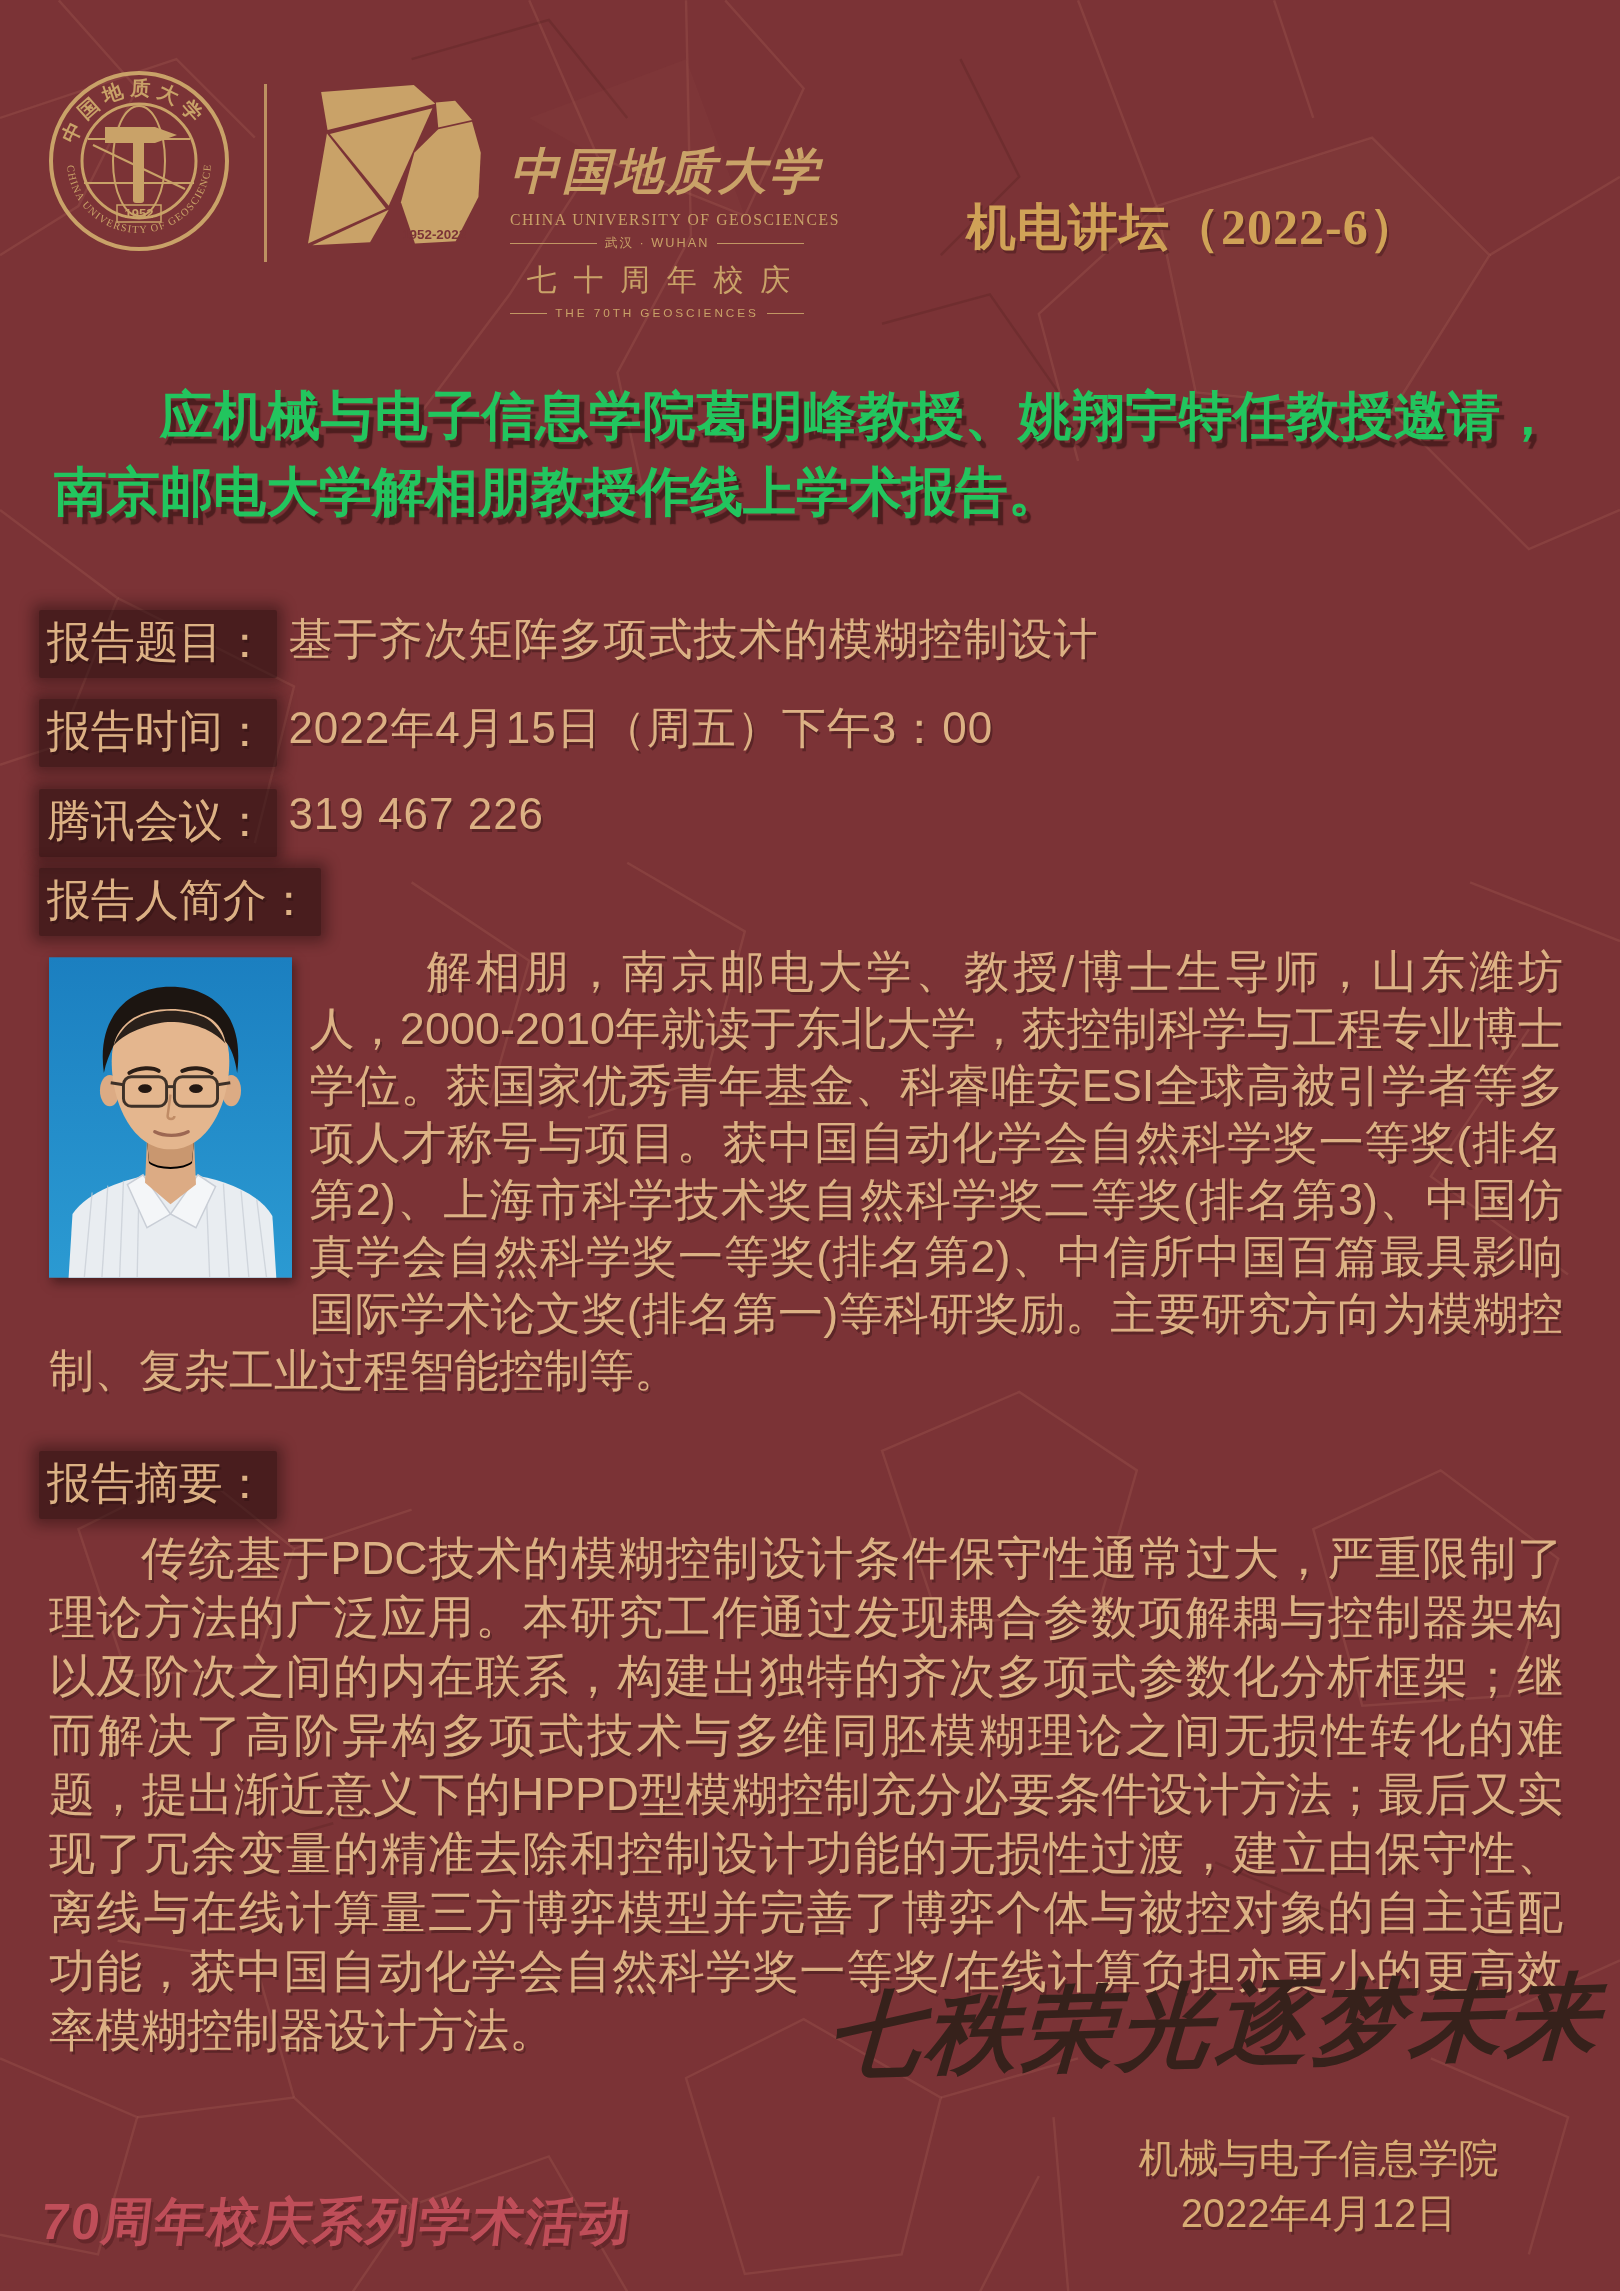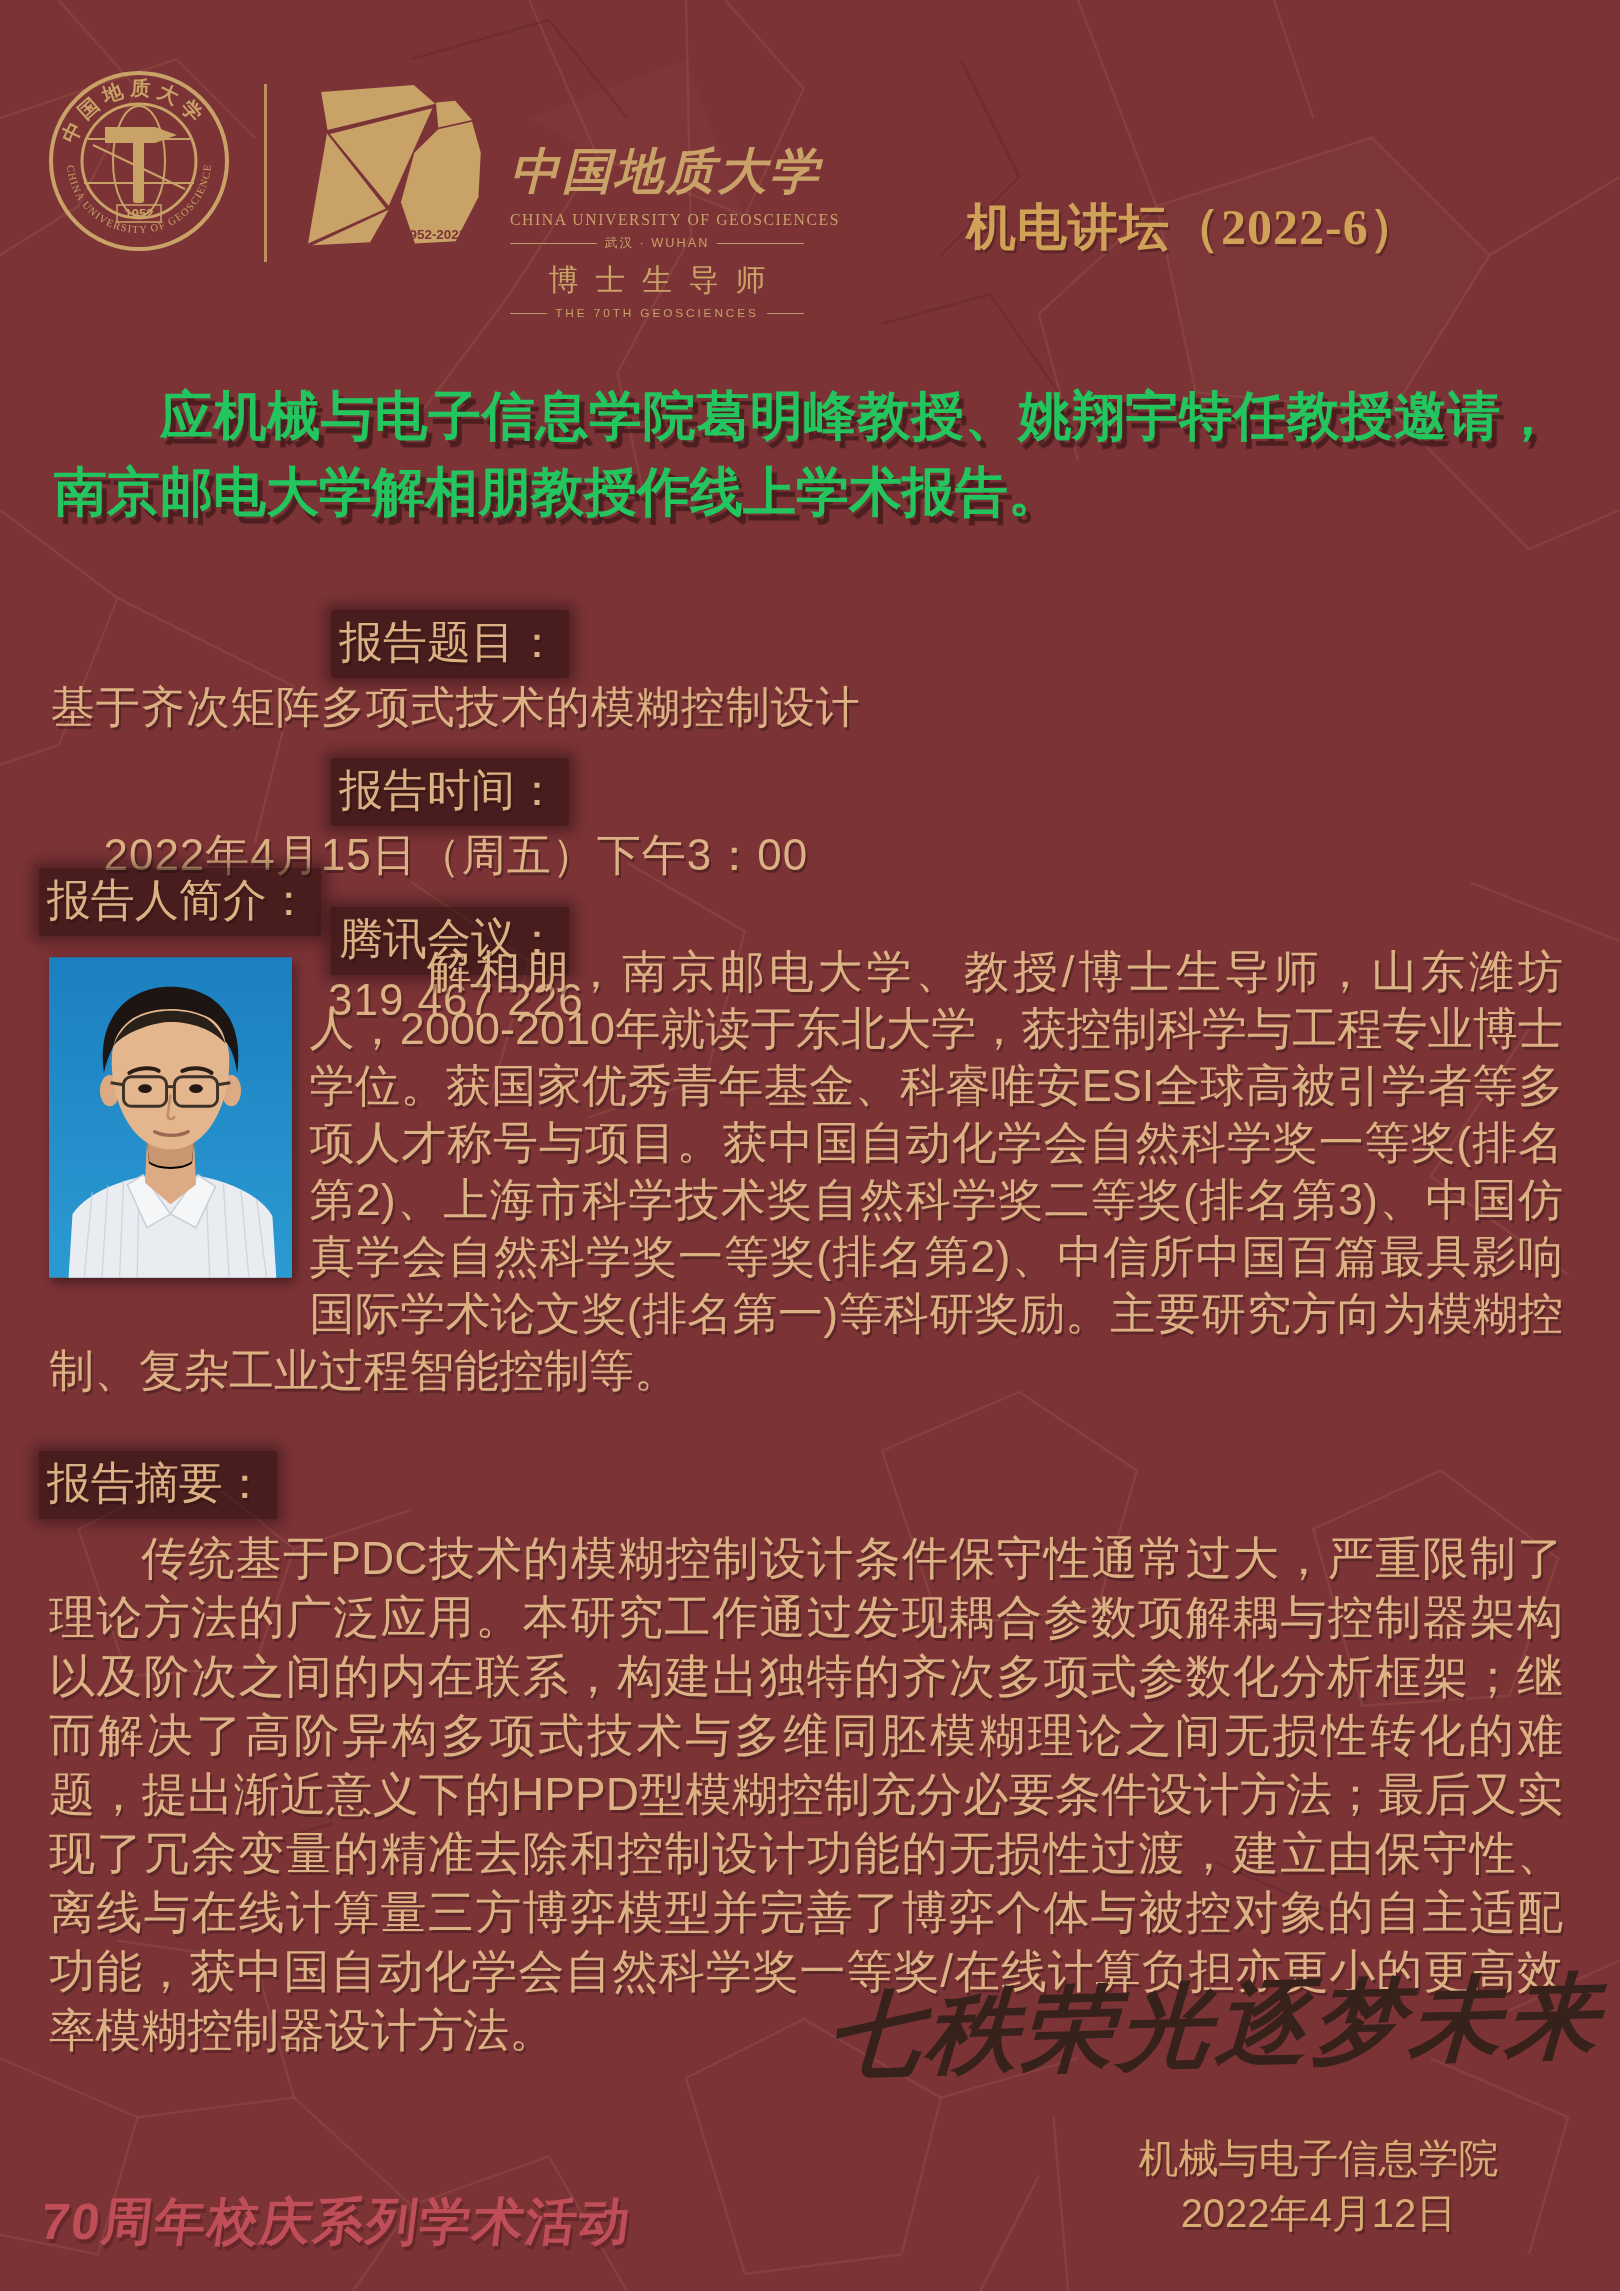--- a/index.html
+++ b/index.html
@@ -31,22 +31,22 @@
     font-size:50px;letter-spacing:1px;color:#d0a257;white-space:nowrap;
     text-shadow:2px 2.9px 0 rgba(43,15,15,.35);}
 
   
   .intro{left:54px;top:378px;width:1500px;font-size:53px;font-weight:bold;line-height:76px;
     color:#22c55e;text-indent:2em;text-align:justify;
     text-shadow:4.9px 6.9px 1px rgba(40,12,12,.55);}
 
   
   .info{left:39px;top:610px;}
-  .info-row{display:flex;align-items:center;margin-bottom:21.6px;font-size:44px;
-    text-shadow:2px 2.9px 0 rgba(43,15,15,.4);flex-direction:column;}
+  .info-row{display:flex;align-items:flex-start;margin-bottom:21.6px;font-size:44px;
+    text-shadow:2px 2.9px 0 rgba(43,15,15,.4);}
   .label-box{display:inline-block;background:rgba(26,9,9,.52);
     box-shadow:0 0 13.7px 5.9px rgba(26,9,9,.42);border-radius:2px;
     padding:2.9px 9.8px 5.9px 7.8px;white-space:nowrap;}
   .info-val{margin-left:11.8px;white-space:nowrap;letter-spacing:1px;}
 
   
   .speaker-label{left:39px;top:868px;font-size:44px;text-shadow:2px 2.9px 0 rgba(43,15,15,.4);}
   .bio{left:49px;top:943px;width:1514px;font-size:45px;line-height:57px;text-align:justify;
     text-indent:2.6em;text-shadow:2px 2.9px 0 rgba(43,15,15,.38);}
   .photo{float:left;width:243px;height:321px;margin:13.7px 17.6px 45px 0;
@@ -154,21 +154,21 @@
     </g>
     <text x="488" y="596" font-size="46" font-weight="bold" fill="#7b3336" text-anchor="middle" font-family="Liberation Sans, DejaVu Sans, sans-serif">1952-2022</text>
   </svg>
 
   <div class="abs brand">
     <div class="brand-callig">中国地质大学</div>
     <div class="brand-en">CHINA UNIVERSITY OF GEOSCIENCES</div>
     <div class="flankline">
       <span class="brand-city">武汉 · WUHAN</span>
     </div>
-    <div class="brand-anniv">博士生导师</div>
+    <div class="brand-anniv">七十周年校庆</div>
     <div class="flankline">
       <span class="brand-anniv-en">THE 70TH GEOSCIENCES</span>
     </div>
   </div>
 
   <div class="abs badge">机电讲坛（2022-6）</div>
 
   <div class="abs intro">应机械与电子信息学院葛明峰教授、姚翔宇特任教授邀请，南京邮电大学解相朋教授作线上学术报告。</div>
 
   <div class="abs info">

